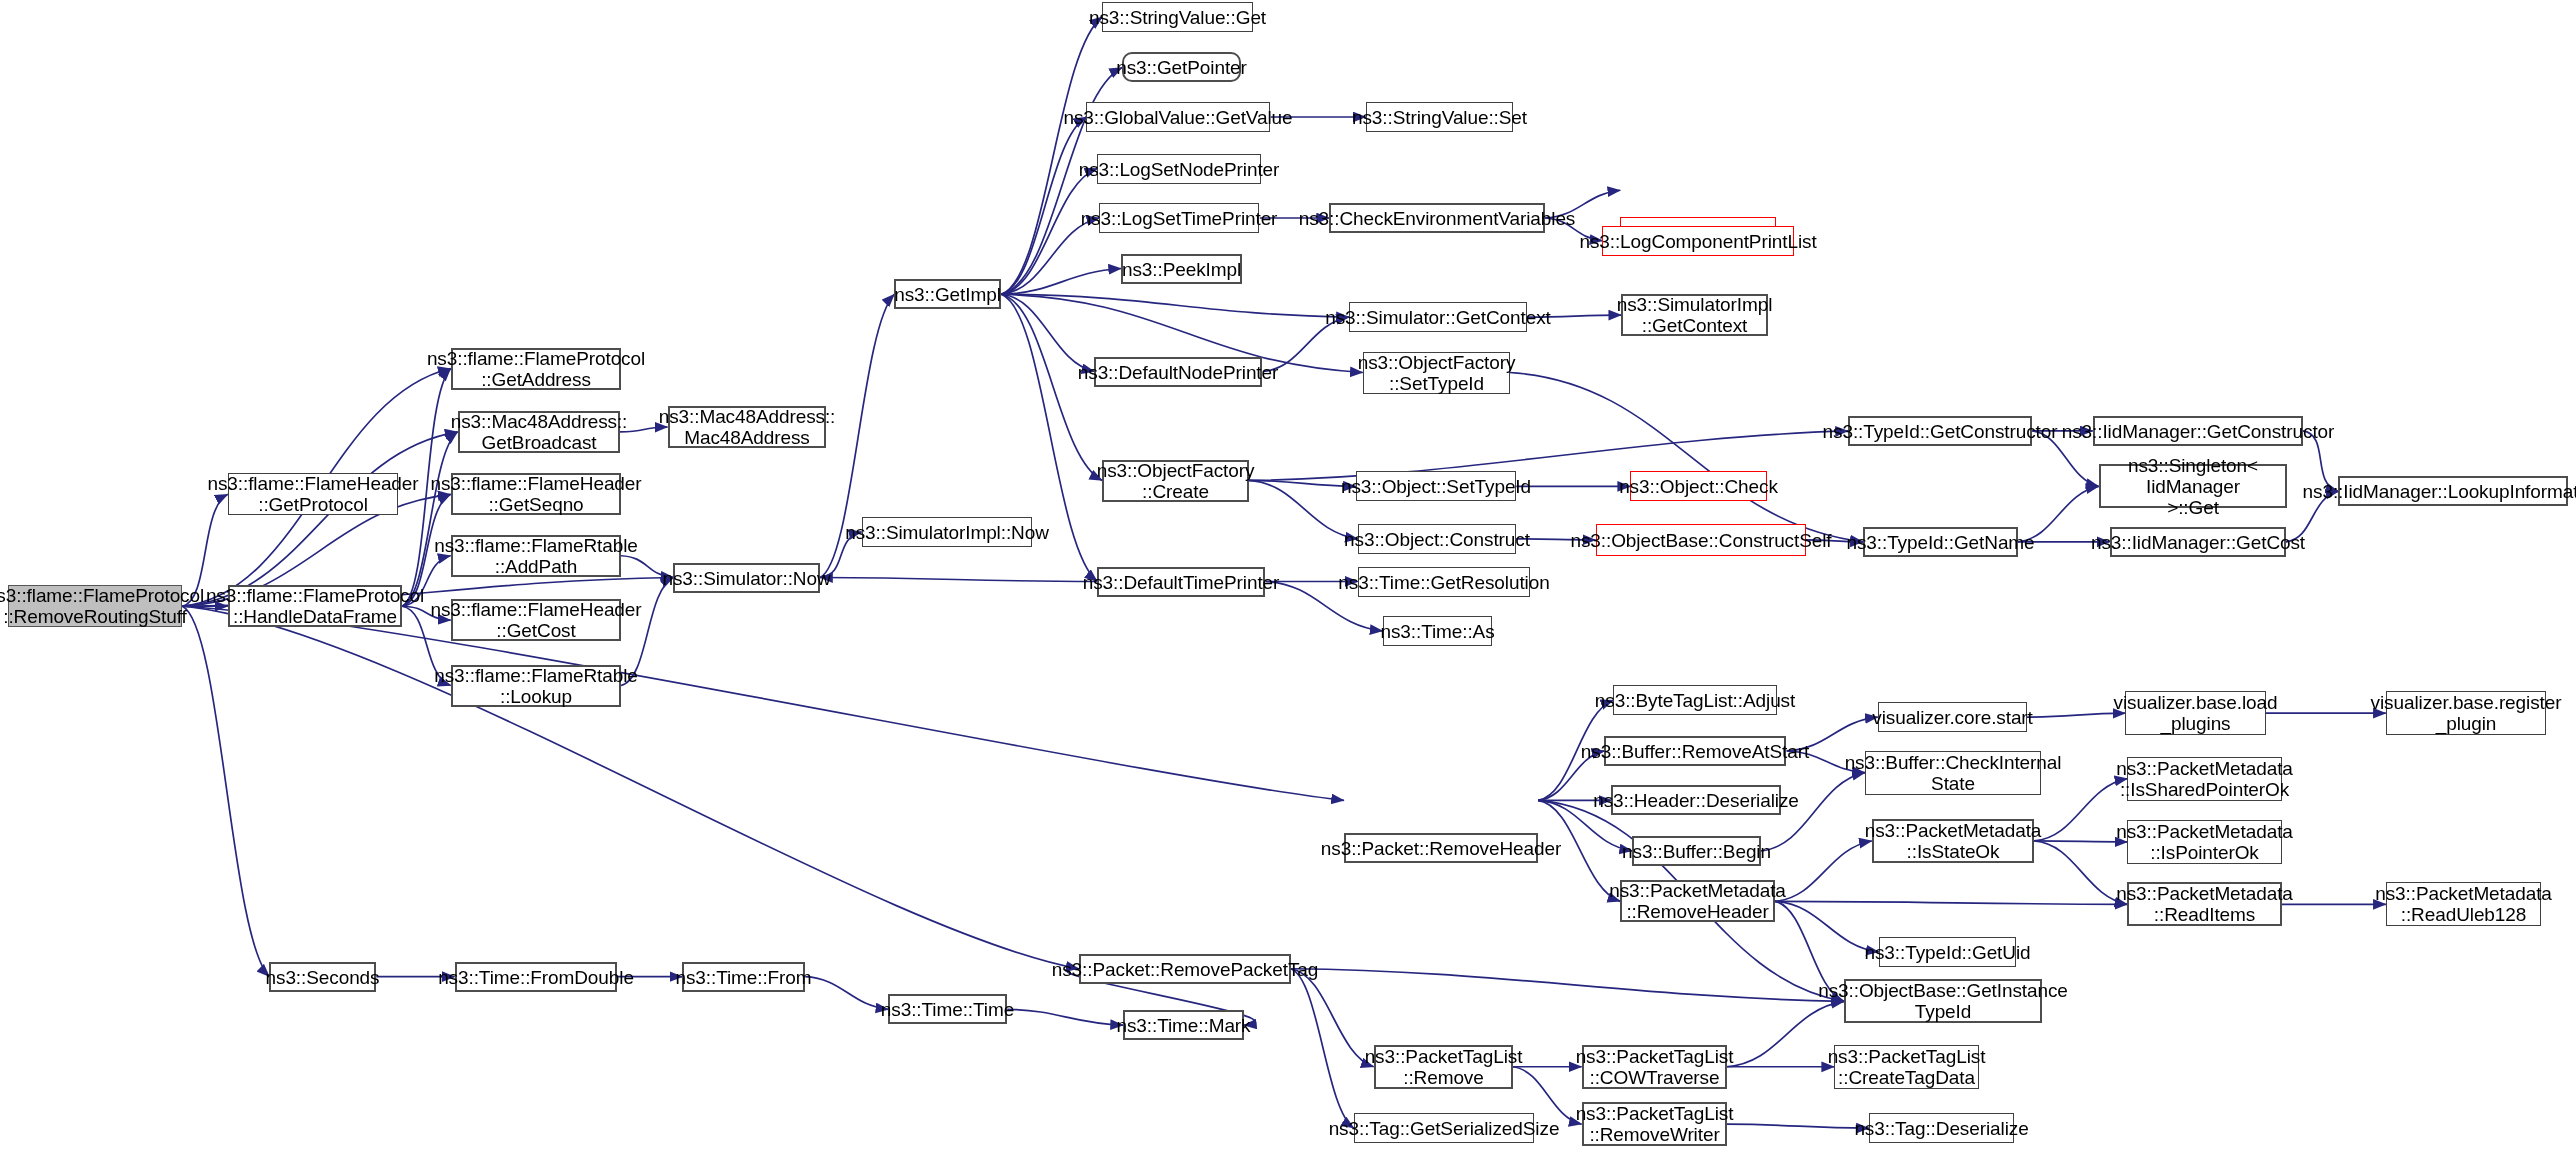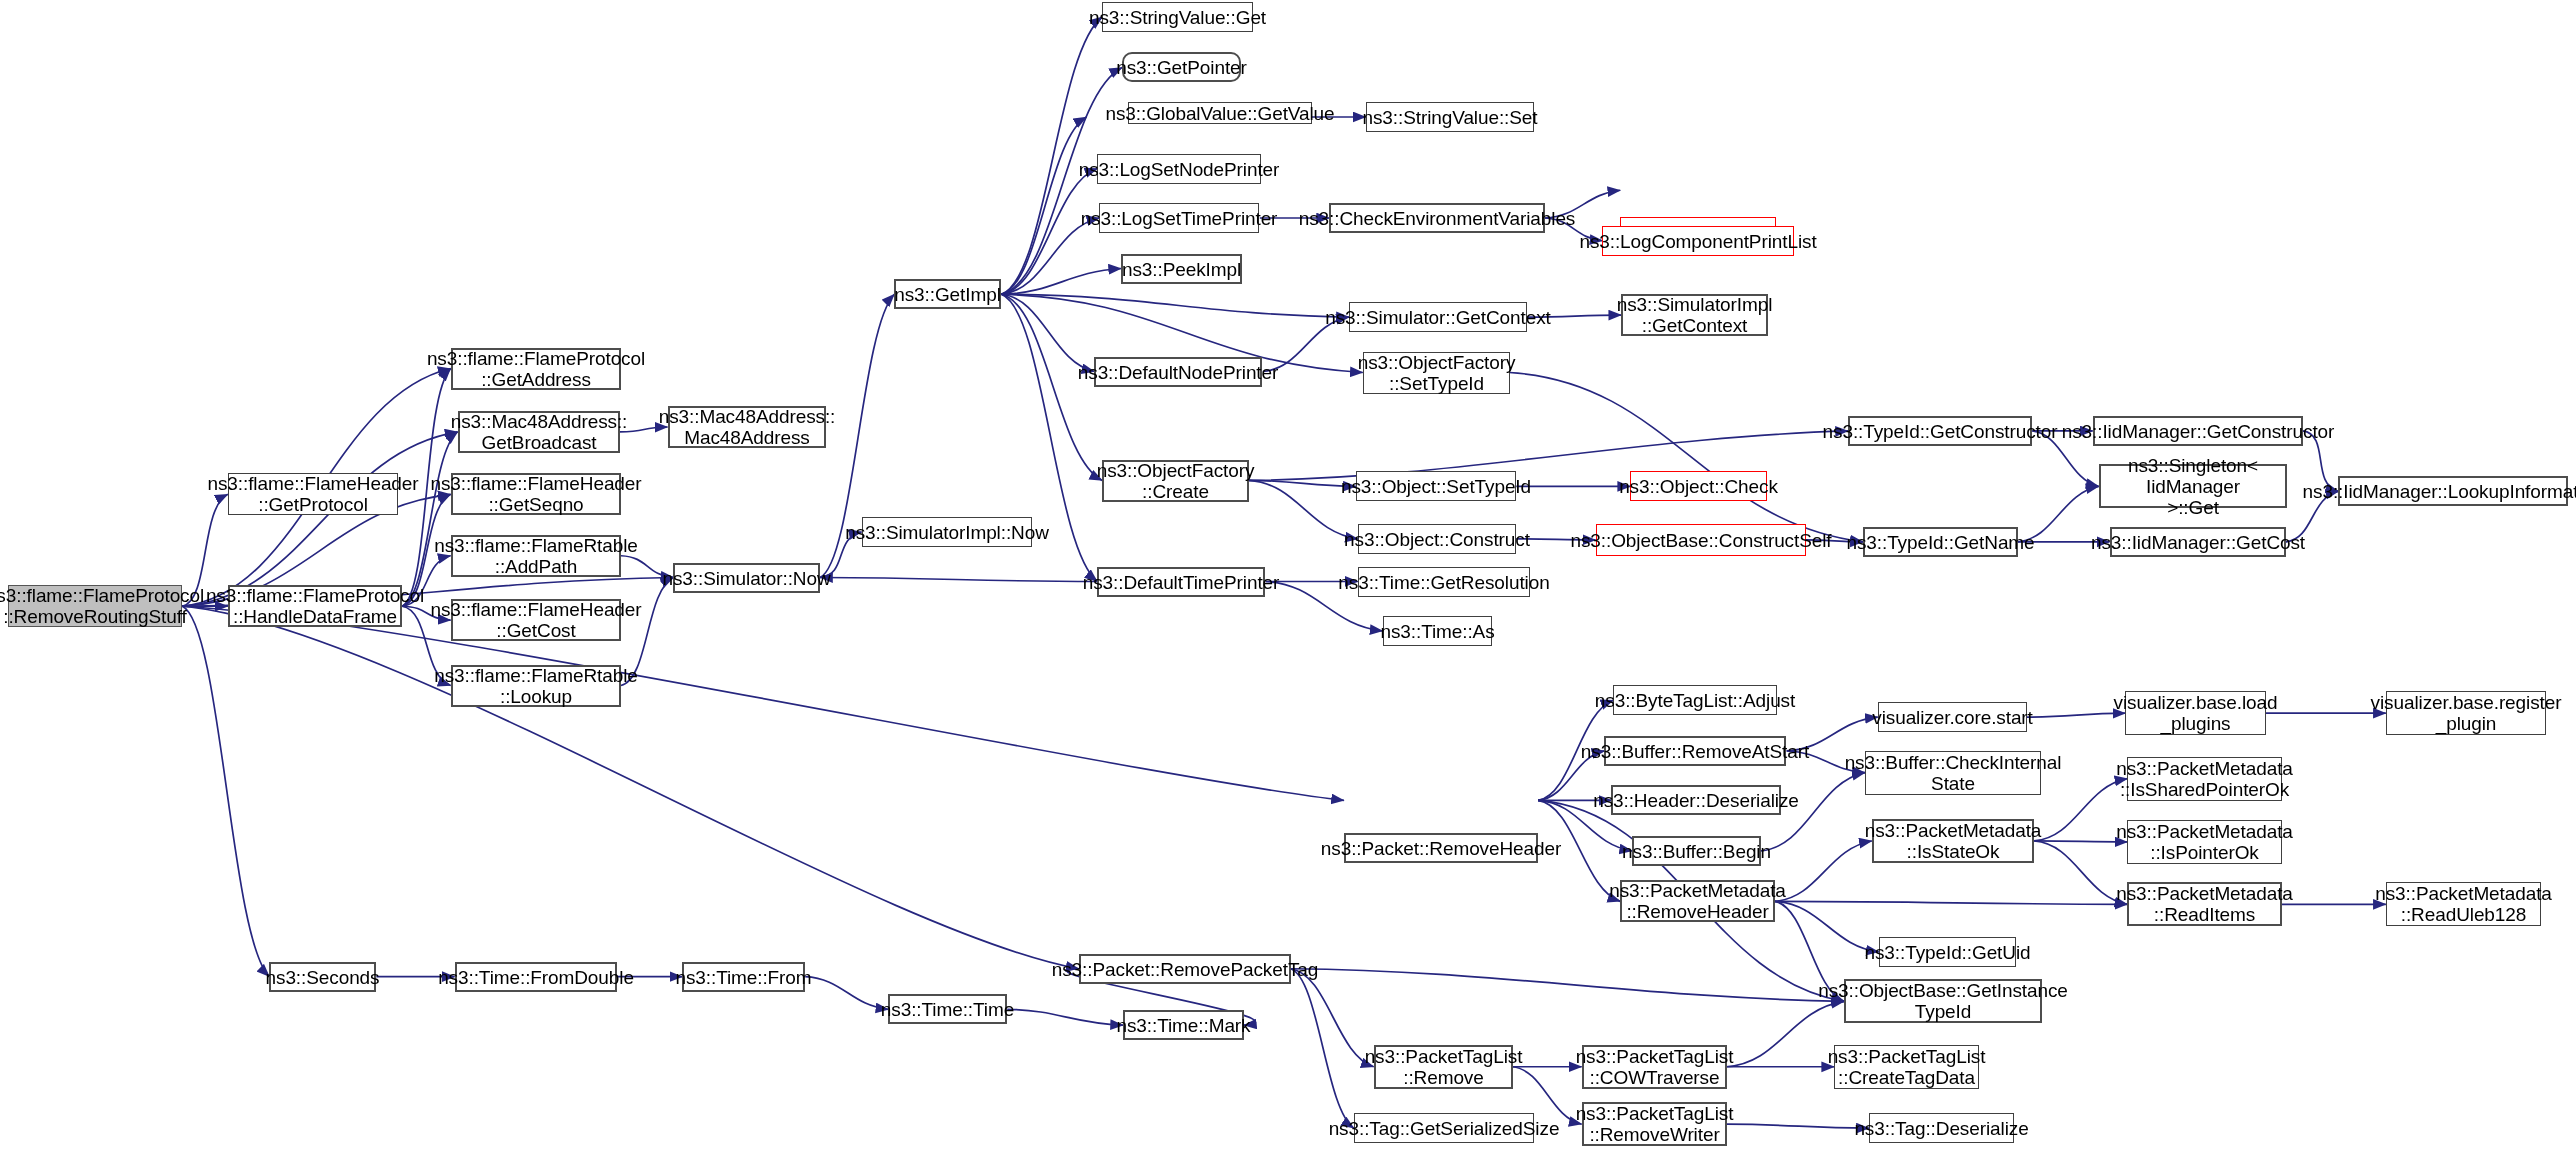--- a/index.html
+++ b/index.html
@@ -161,36 +161,36 @@
       </div>
       <div class="node thick" style="left: 894px; top: 279px; width: 107px; height: 30px;">
         <span class="nlabel">ns3::GetImpl</span>
       </div>
       <div class="node" style="left: 1102px; top: 2px; width: 151px; height: 30px;">
         <span class="nlabel">ns3::StringValue::Get</span>
       </div>
       <div class="node thick" style="left: 1122px; top: 52px; width: 119px; height: 30px; border-radius: 10px;">
         <span class="nlabel">ns3::GetPointer</span>
       </div>
-      <div class="node" style="left: 1086px; top: 102px; width: 184px; height: 22px; margin-left: 42px;">
+      <div class="node" style="left: 1086px; top: 102px; width: 184px; height: 30px;">
         <span class="nlabel">ns3::GlobalValue::GetValue</span>
       </div>
       <div class="node" style="left: 1097px; top: 154px; width: 164px; height: 30px;">
         <span class="nlabel">ns3::LogSetNodePrinter</span>
       </div>
       <div class="node" style="left: 1099px; top: 203px; width: 160px; height: 30px;">
         <span class="nlabel">ns3::LogSetTimePrinter</span>
       </div>
       <div class="node thick" style="left: 1121px; top: 254px; width: 121px; height: 30px;">
         <span class="nlabel">ns3::PeekImpl</span>
       </div>
       <div class="node thick" style="left: 1094px; top: 357px; width: 168px; height: 30px;">
         <span class="nlabel">ns3::DefaultNodePrinter</span>
       </div>
-      <div class="node" style="left: 1366px; top: 102px; width: 168px; height: 30px;">
+      <div class="node" style="left: 1366px; top: 102px; width: 147px; height: 30px;">
         <span class="nlabel">ns3::StringValue::Set</span>
       </div>
       <div class="node thick" style="left: 1329px; top: 203px; width: 216px; height: 30px;">
         <span class="nlabel">ns3::CheckEnvironmentVariables</span>
       </div>
       <div class="node red" style="left: 1620px; top: 175px; width: 156px; height: 30px; margin-top: 42px;">
         <span class="nlabel">ns3::ComponentExists</span>
       </div>
       <div class="node red" style="left: 1602px; top: 226px; width: 192px; height: 30px;">
         <span class="nlabel">ns3::LogComponentPrintList</span>

